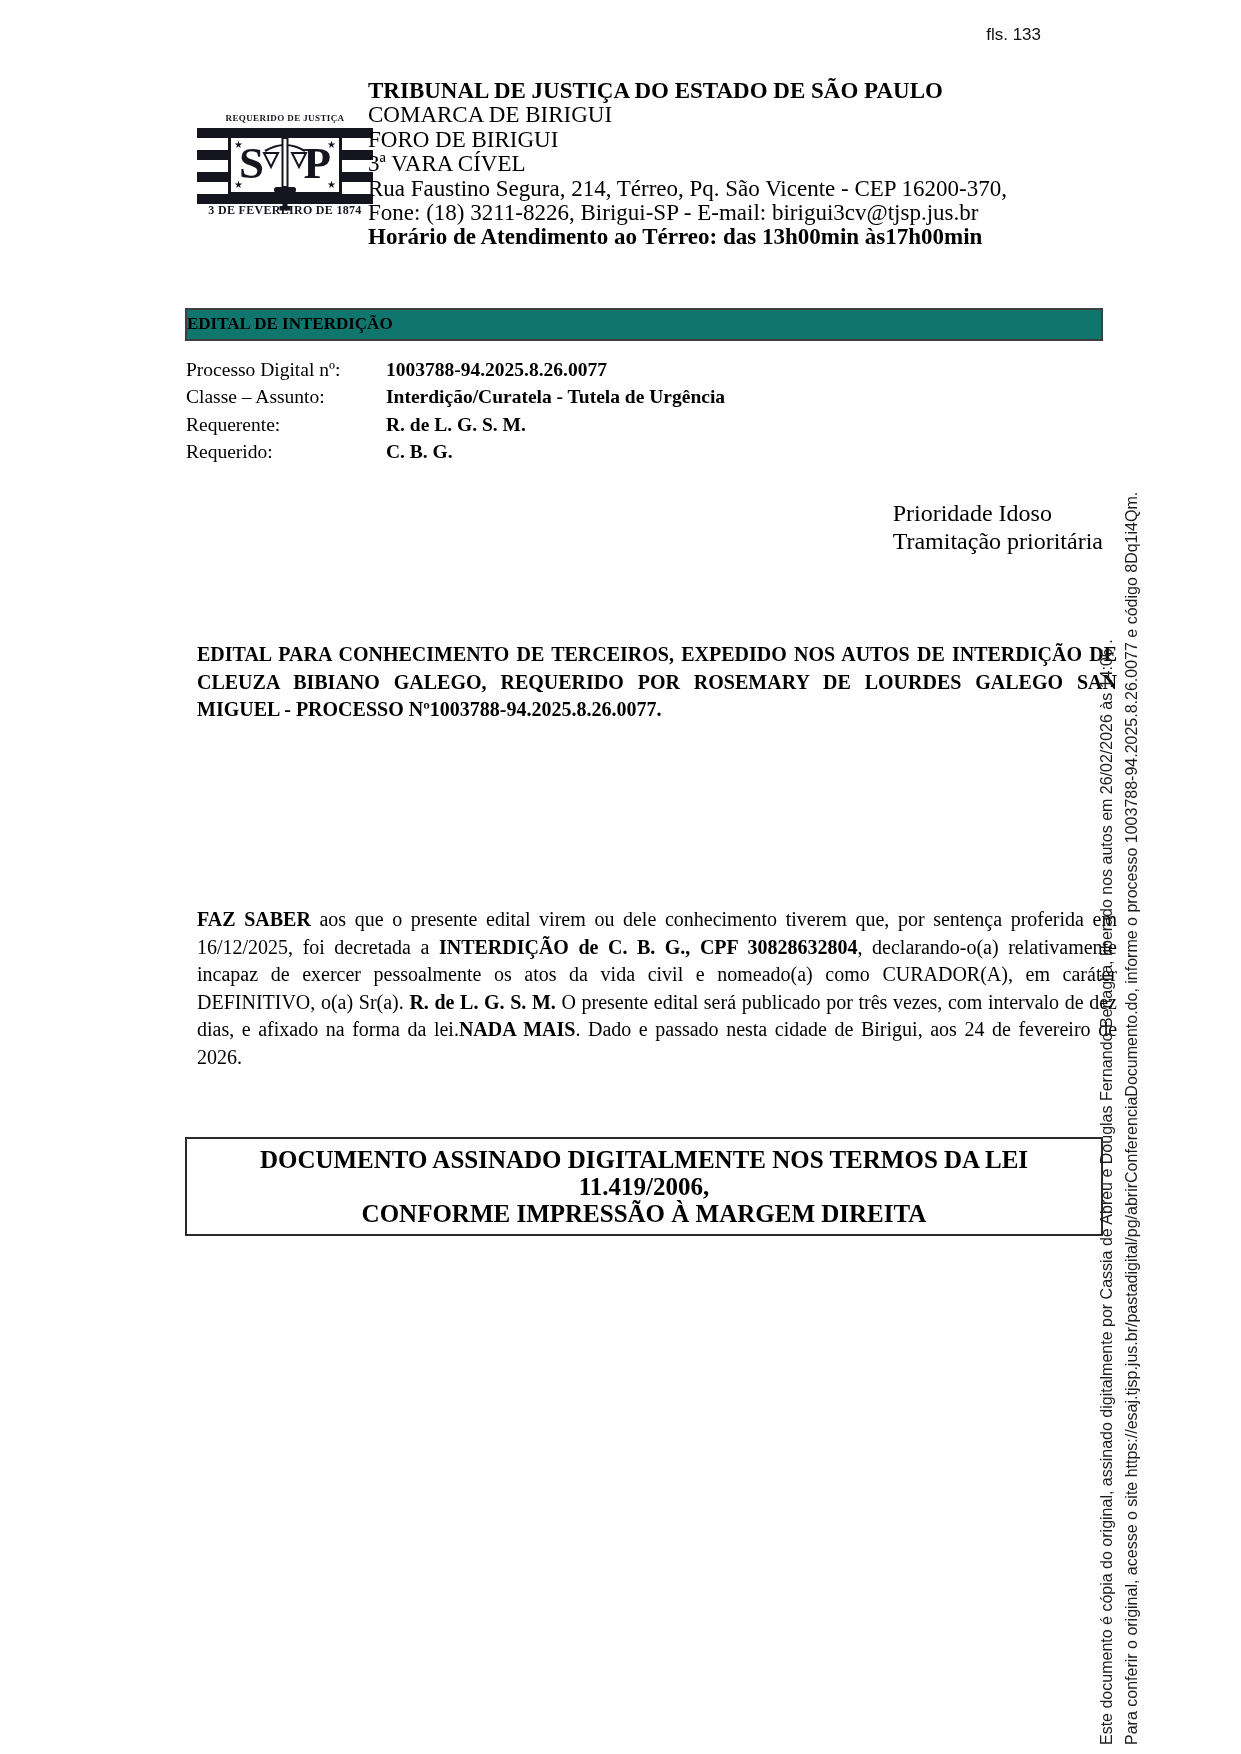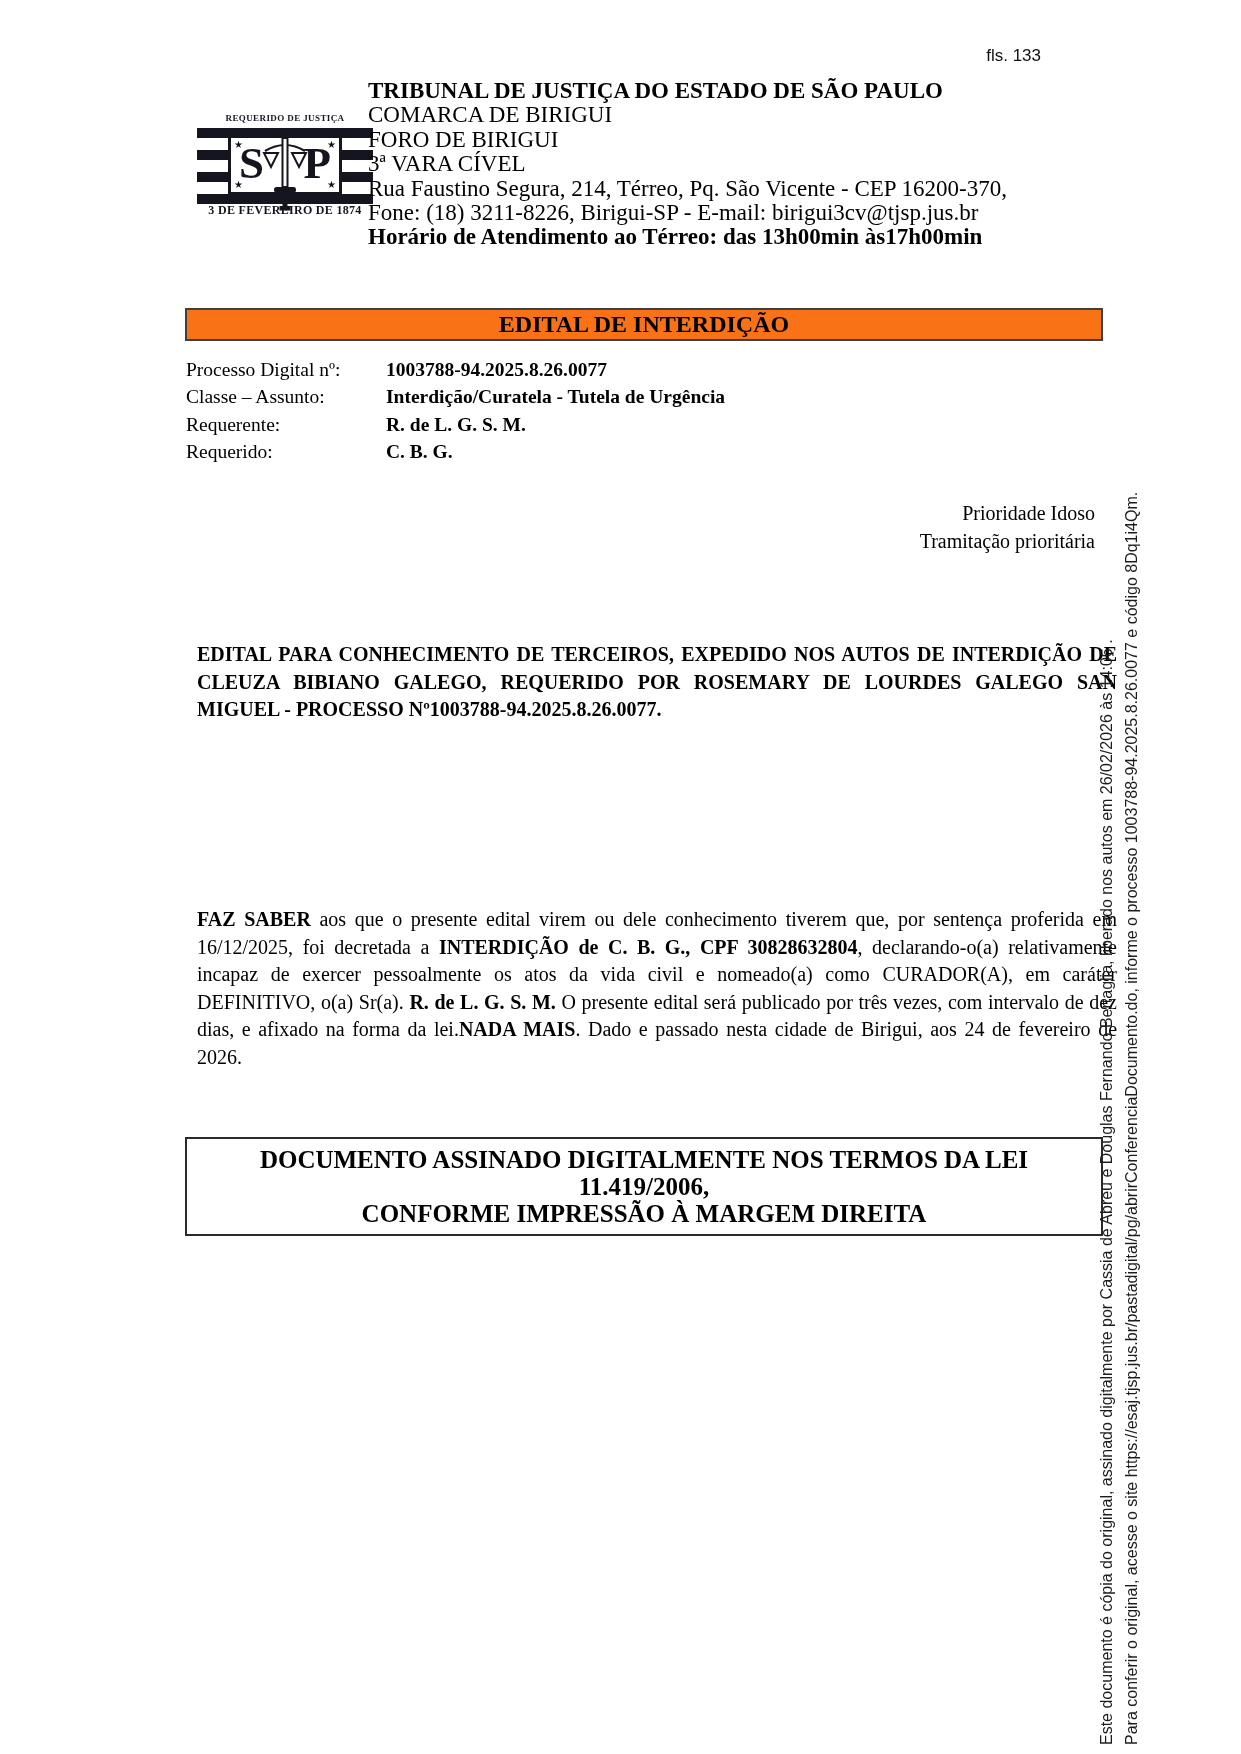--- a/index.html
+++ b/index.html
@@ -1,21 +1,21 @@
 <!DOCTYPE html>
 <html><head>
 <meta charset="utf-8">
 <style>
   html,body { margin:0; padding:0; background:#fff; }
   .page {
     position:relative; width:1241px; height:1754px; background:#ffffff;
     font-family:"Liberation Serif", serif; color:#000; overflow:hidden;
   }
   .folio {
-    position:absolute; top:46px; right:200px;
+    position:absolute; top:25px; right:200px;
     font-family:"Liberation Sans", sans-serif; font-size:17px; color:#111;
   }
   
   .logo { position:absolute; left:197px; top:112px; width:176px; height:106px; }
   .logo-top {
     position:absolute; top:1px; width:100%; text-align:center;
     font-size:9px; font-weight:bold; letter-spacing:0.4px; color:#15151f;
   }
   .logo-flag {
     position:absolute; top:16px; height:76px; width:100%;
@@ -47,30 +47,30 @@
   .logo-bottom {
     position:absolute; bottom:0; width:100%; text-align:center;
     font-size:12px; font-weight:bold; letter-spacing:0.3px; color:#15151f;
   }
   
   .header-text { position:absolute; left:368px; top:79px; font-size:23px; line-height:24.4px; }
   .h-bold { font-weight:bold; }
   
   .title-box {
     position:absolute; left:185px; top:308px; width:918px; height:33px;
-    box-sizing:border-box; background:#f97316; border:2px solid #3f3f3f;
-    text-align:center; font-weight:bold; font-size:24px; line-height:28px;
+    box-sizing:border-box; background:#0f766e; border:2px solid #3f3f3f;
+    text-align:left; font-weight:bold; font-size:17px; line-height:28px;
   }
   
   .case-info { position:absolute; left:186px; top:356px; font-size:19.5px; line-height:27.3px; }
   .ci-row { display:flex; }
   .ci-label { width:200px; }
   .ci-value { font-weight:bold; }
   
-  .priority { position:absolute; right:146px; top:500px; text-align:right; font-size:20px; line-height:27.5px; }
+  .priority { position:absolute; right:138px; top:500px; font-size:24px; line-height:27.5px; }
   
   .para { position:absolute; left:185px; width:920px; margin:12px; font-size:20px; line-height:27.5px; text-align:justify; }
   .headline  { top:629px; font-weight:bold; }
   .judge     { top:762px; }
   .fazsaber  { top:894px; }
   .b { font-weight:bold; }
   
   .sigbox {
     position:absolute; left:185px; top:1137px; width:918px; box-sizing:border-box;
     border:2px solid #2a2a2a; text-align:center; font-weight:bold;

